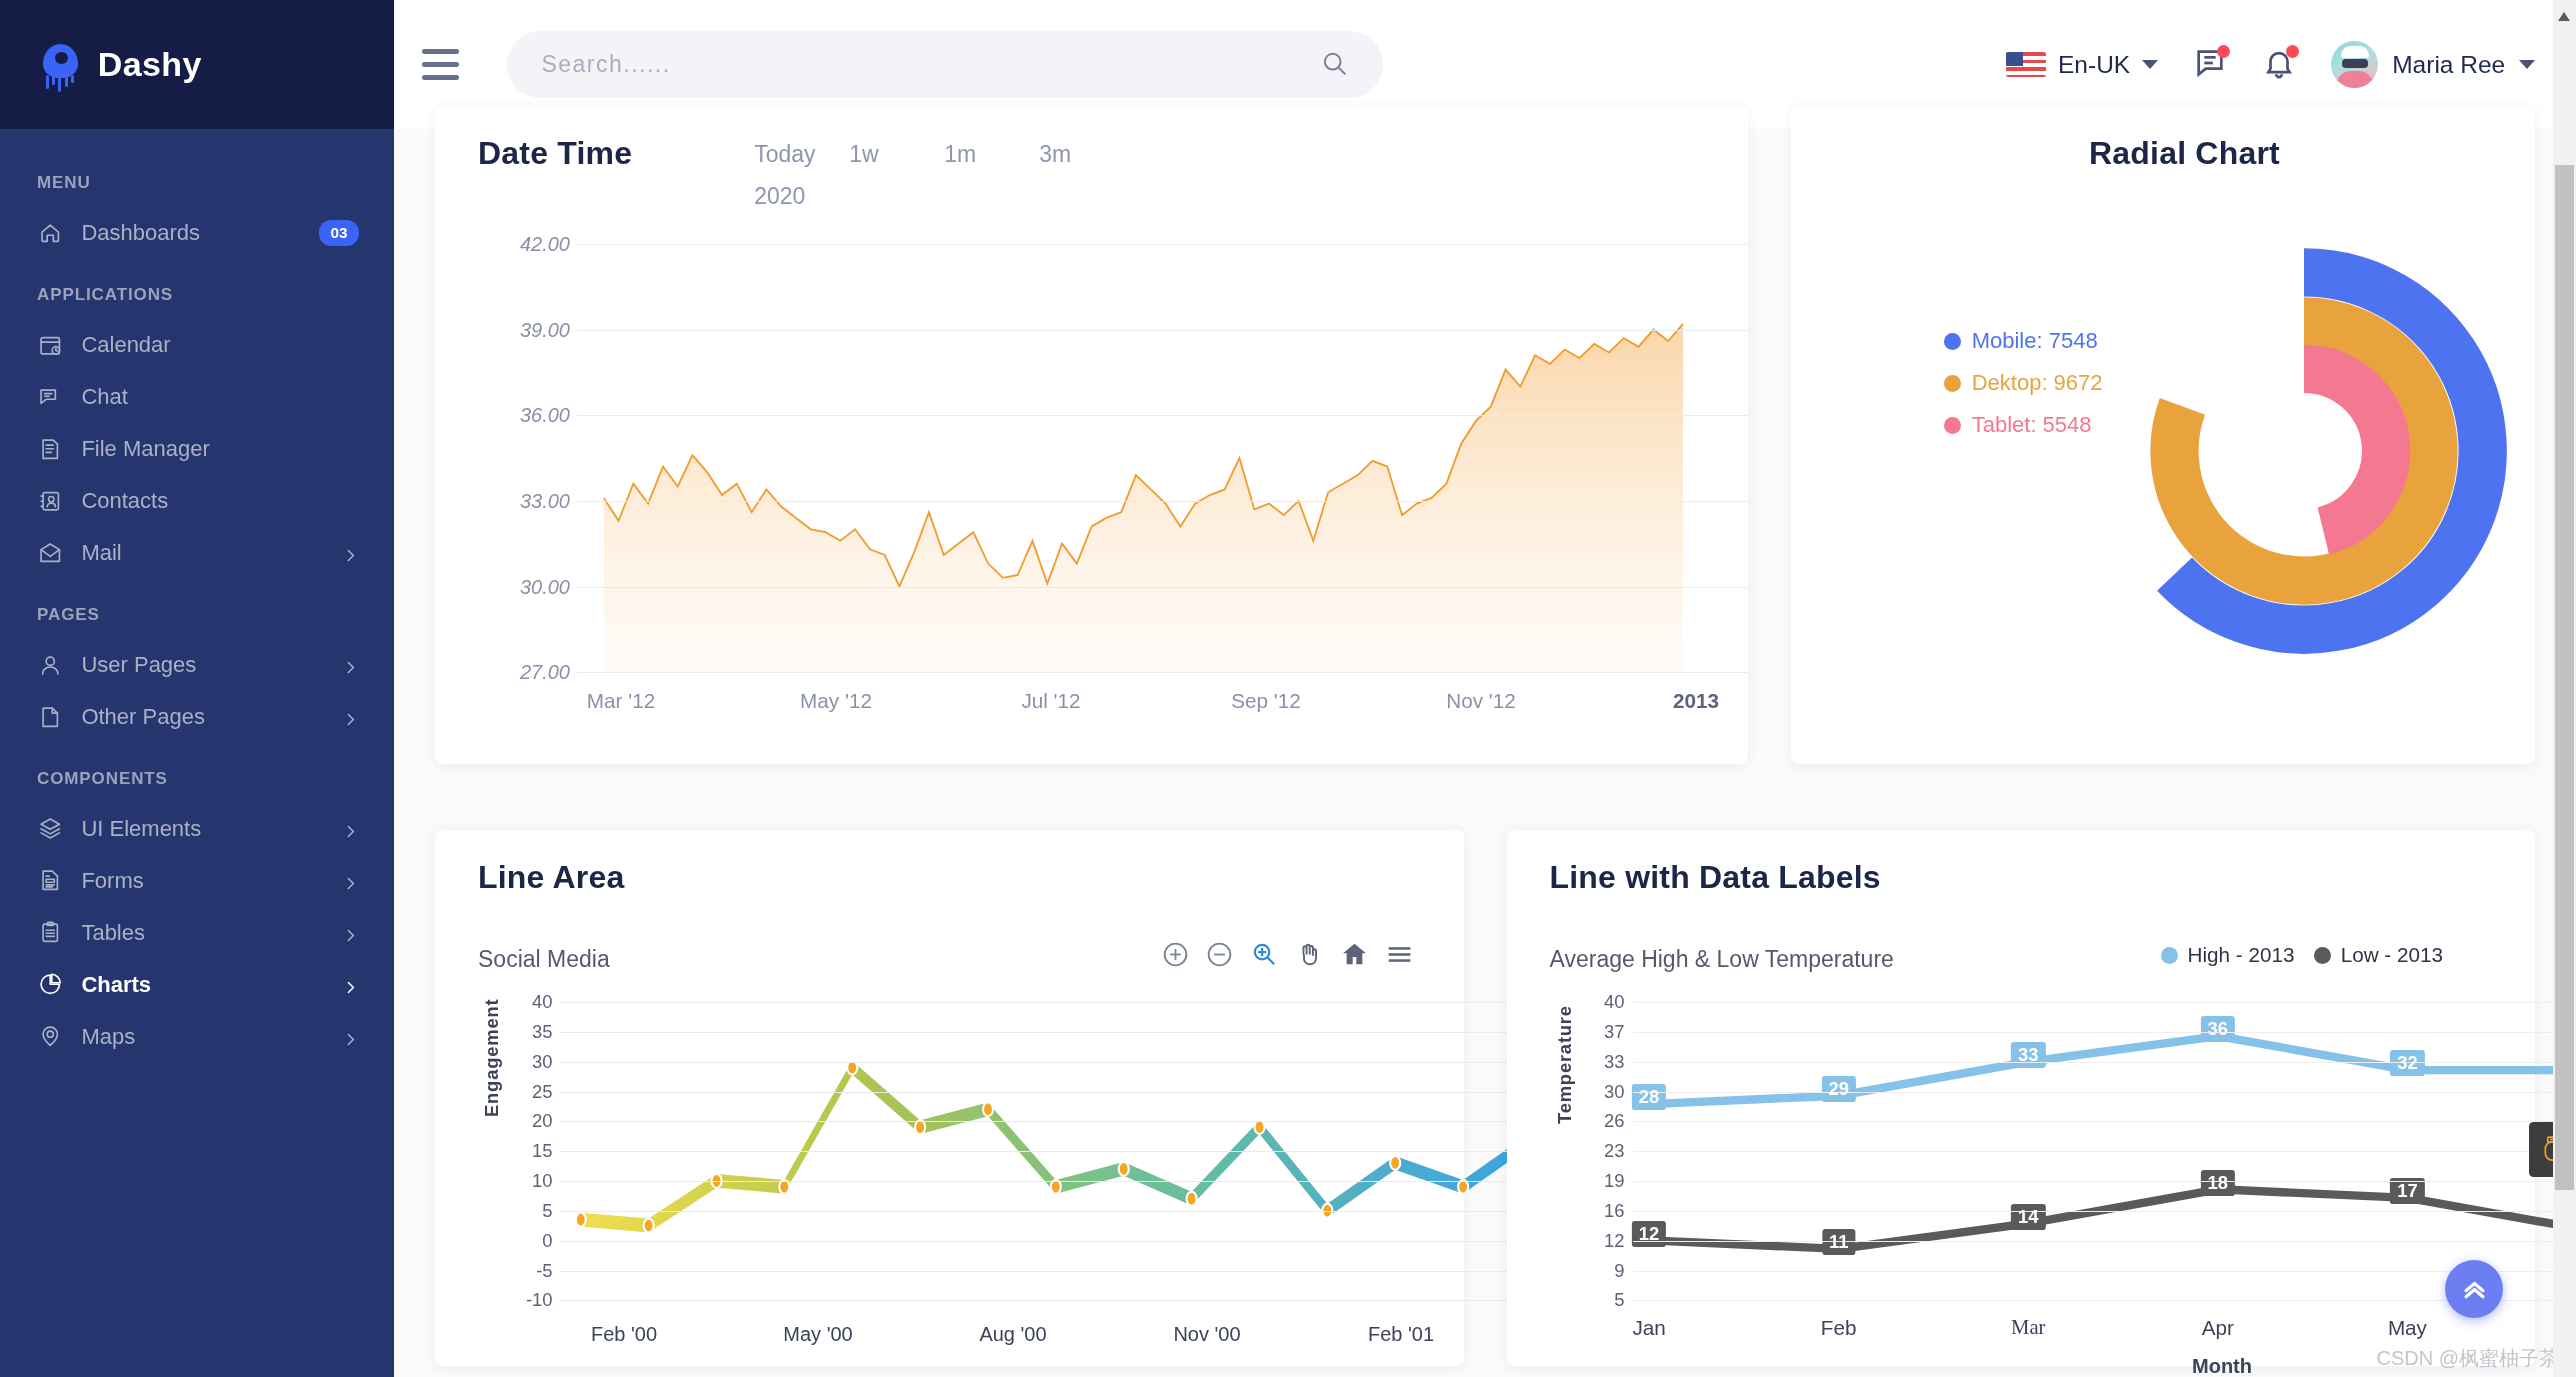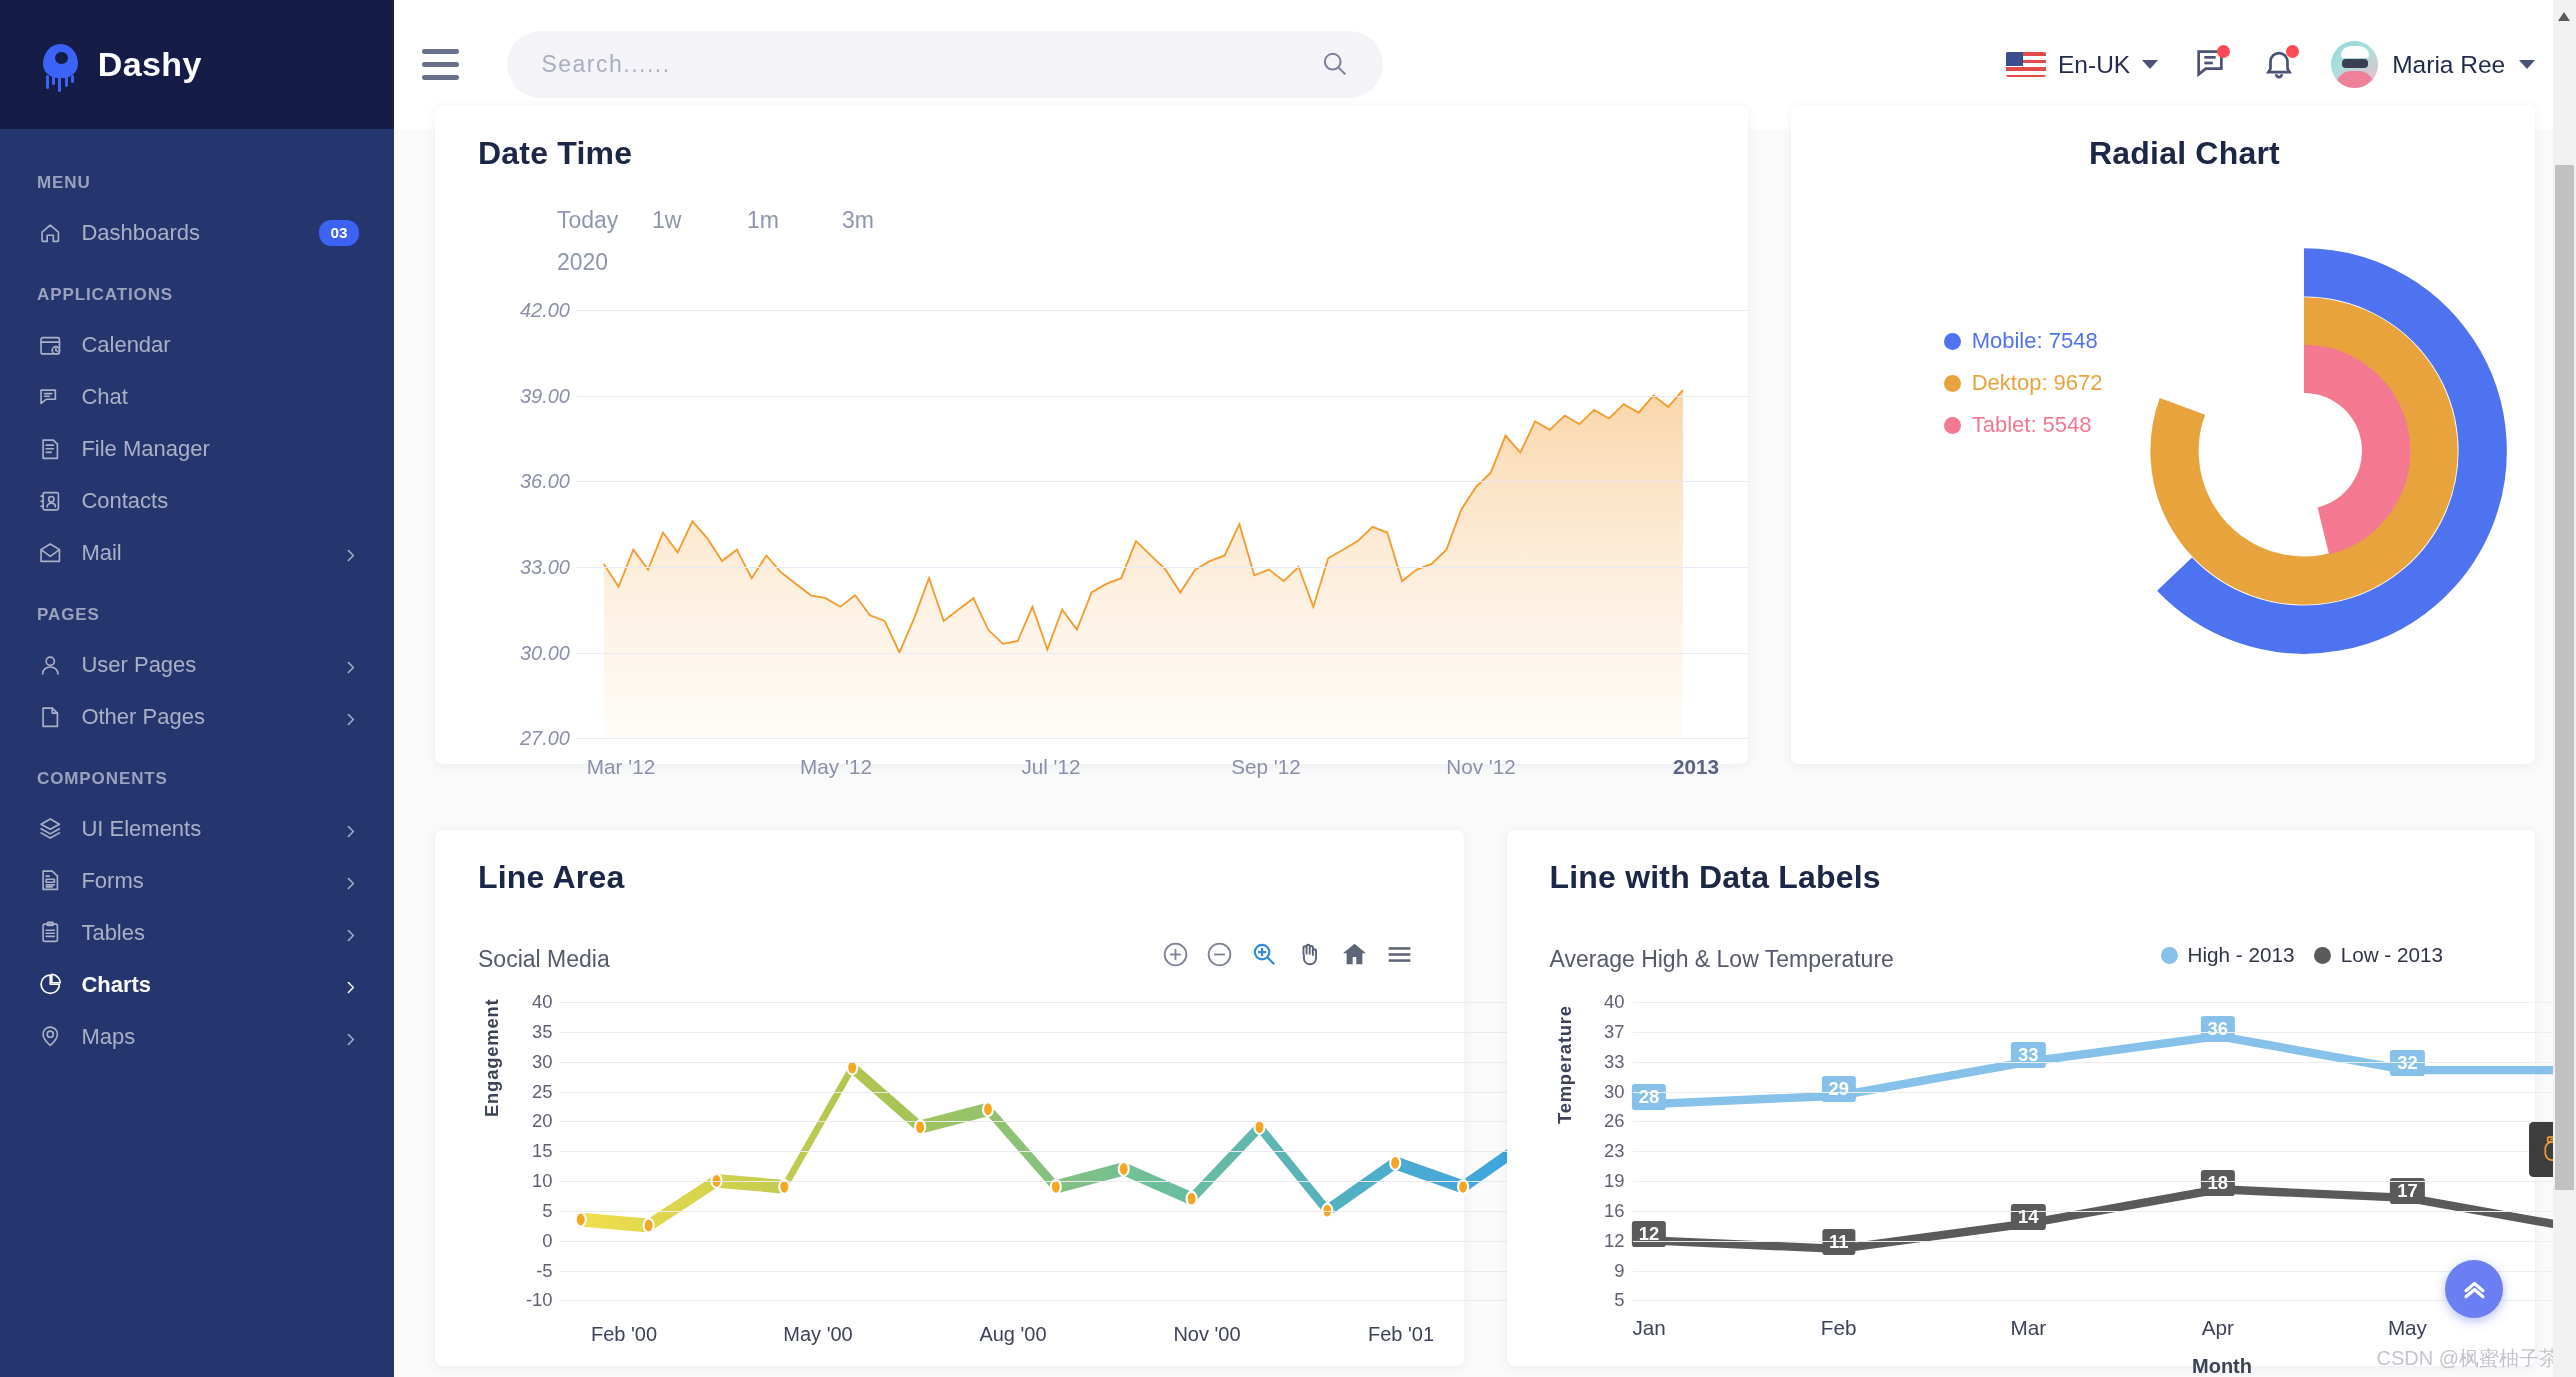--- a/index.html
+++ b/index.html
@@ -76,21 +76,21 @@
   
   .content { padding: 0 41px; position: relative; }
   .row { display: flex; gap: 43px; }
   .card { background: #ffffff; border-radius: 7.7px; box-shadow: 0 1.5px 10.7px rgba(40,50,90,.07);
      flex: 1; position: relative; }
   .card-title { font-size: 32px; font-weight: 700; color: #1c2646; padding: 29px 0 0 43px;
      letter-spacing: 0.2px; }
 
   
   .card-dt { height: 658px; margin-top: -23px; }
-  .dt-head { display: flex; align-items: flex-start; flex-direction: column; }
+  .dt-head { display: flex; align-items: flex-start; }
   .dt-ranges { margin-left: 122px; margin-top: 35px; display: flex; flex-wrap: wrap;
      width: 398px; gap: 0; }
   .dt-range { font-size: 23px; color: #8e95ae; cursor: pointer; width: 95px; }
   .dt-range.year { margin-top: 15.3px; }
 
   .dt-plot { position: relative; margin: 34px 0 0 43px; width: 1270px; height: 459px; }
   .ylabels { position: absolute; left: 0; top: 0; width: 92px; height: 428px; }
   .ylabels div { position: absolute; right: 0; font-size: 20px; color: #8a90a8; transform: translateY(-50%); font-style: italic; }
   .grid-area { position: absolute; left: 99px; top: 0; right: 0; height: 428px; }
   .gridline { position: absolute; left: 0; right: 0; height: 0.8px; background: #e8eaf5; }
@@ -642,21 +642,21 @@
                 <div class="gl" style="top: 149px;"></div>
                 <div class="gl" style="top: 179px;"></div>
                 <div class="gl" style="top: 209px;"></div>
                 <div class="gl" style="top: 239px;"></div>
                 <div class="gl" style="top: 269px;"></div>
                 <div class="gl" style="top: 298px;"></div>
               </div>
             <div class="ll-xlabels" id="ll-xlabels">
                 <div style="left: 1.40845%;">Jan</div>
                 <div style="left: 17.4883%;">Feb</div>
-                <div style="left: 33.5681%;">Mar</div>
+                <div style="left: 33.5681%; font-family: Liberation Serif, serif;">Mar</div>
                 <div style="left: 49.6479%;">Apr</div>
                 <div style="left: 65.7277%;">May</div>
               </div>
             <div class="ll-xtitle">Month</div>
           </div>
         </section>
       </div>
     </div>
 
     <div class="scrolltop">

